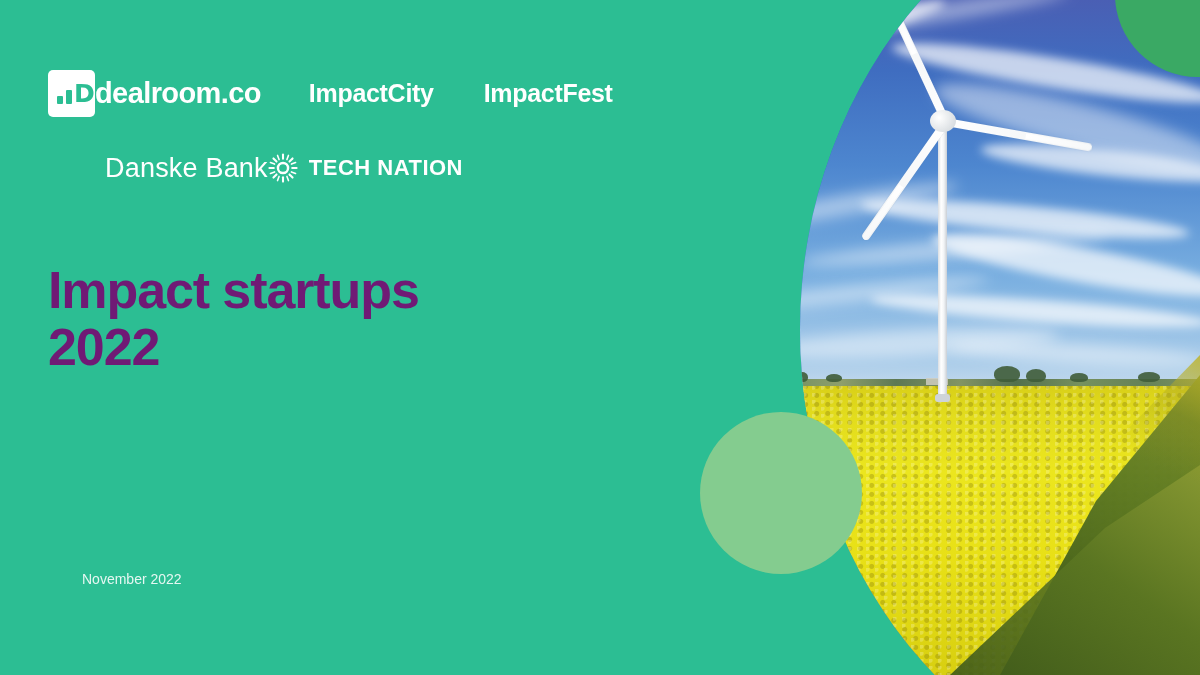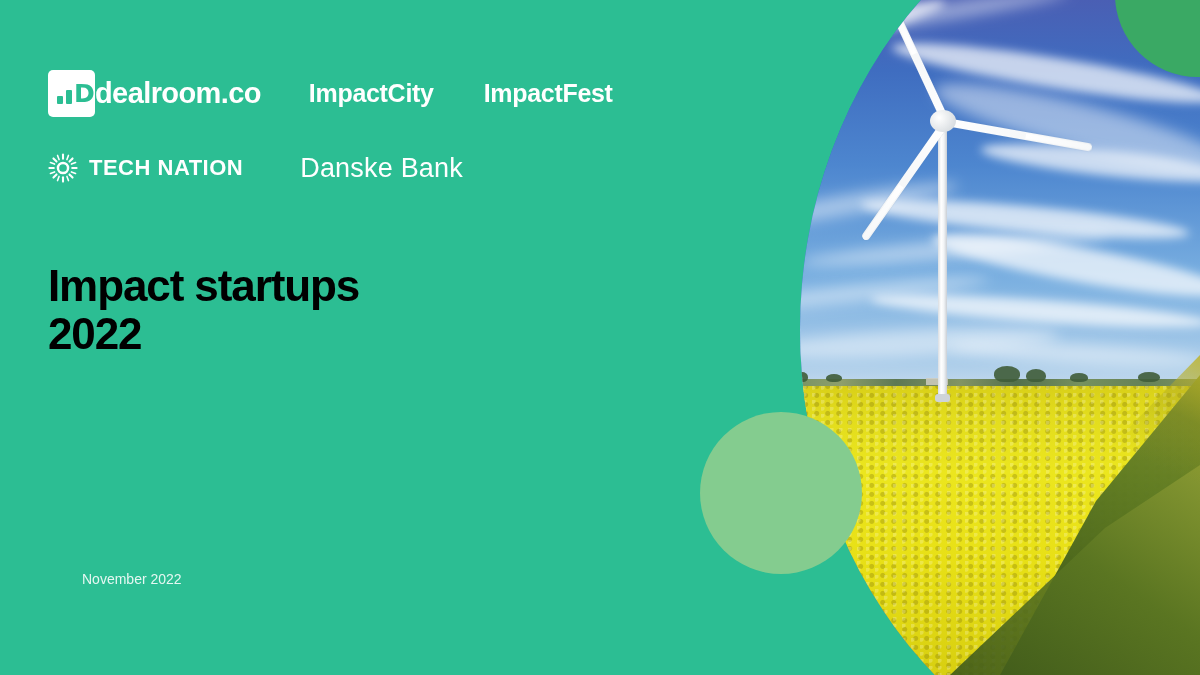--- a/index.html
+++ b/index.html
@@ -204,22 +204,22 @@
     margin-left:11px; color:#fff;
     font-size:22px; font-weight:700; letter-spacing:0.5px;
   }
   #danskebank-logo {
     margin-left:57px;
     color:#fff; font-size:27px; font-weight:400; letter-spacing:0.2px;
   }
 
   #page-title {
     position:absolute; left:48px; top:262px;
-    color:#000000;
-    font-size:44px;
+    color:#701a75;
+    font-size:52px;
     font-weight:700;
     line-height:1.09;
     letter-spacing:-1.1px;
     white-space:pre-line;
   }
   #slide-date {
     position:absolute; left:48px; top:571px;
     color:rgba(255,255,255,0.88);
     font-size:14px;
     font-weight:400;
@@ -289,20 +289,22 @@
         </div>
         <span class="dr-word">dealroom.co</span>
       </div>
 
       <div id="impactcity-logo">ImpactCity</div>
 
       <div id="impactfest-logo">ImpactFest</div>
     </div>
 
     <div class="logo-row row2">
+
+      <div id="danskebank-logo">Danske Bank</div>
 
       <div id="technation-logo">
         <span class="tn-mark">
           <svg viewBox="0 0 32 32" width="30" height="30" aria-hidden="true">
             <circle cx="16" cy="16" r="5.4" fill="none" stroke="#ffffff" stroke-width="2.6"></circle>
             <g stroke="#ffffff" stroke-width="2.2" stroke-linecap="round">
               <line x1="16" y1="1.5" x2="16" y2="6.2"></line>
               <line x1="16" y1="25.8" x2="16" y2="30.5"></line>
               <line x1="1.5" y1="16" x2="6.2" y2="16"></line>
               <line x1="25.8" y1="16" x2="30.5" y2="16"></line>
@@ -318,22 +320,20 @@
               <line x1="2.6" y1="21.8" x2="7.0" y2="20.2"></line>
               <line x1="29.4" y1="10.2" x2="25.0" y2="11.8"></line>
               <line x1="29.4" y1="21.8" x2="25.0" y2="20.2"></line>
               <line x1="10.2" y1="29.4" x2="11.8" y2="25.0"></line>
               <line x1="21.8" y1="29.4" x2="20.2" y2="25.0"></line>
             </g>
           </svg>
         </span>
         <span class="tn-word">TECH NATION</span>
       </div>
-
-      <div id="danskebank-logo">Danske Bank</div>
     </div>
   </div>
 
   <h1 id="page-title">Impact startups
 2022</h1>
   <div id="slide-date">November 2022</div>
 
 </div>
 
 </body></html>

